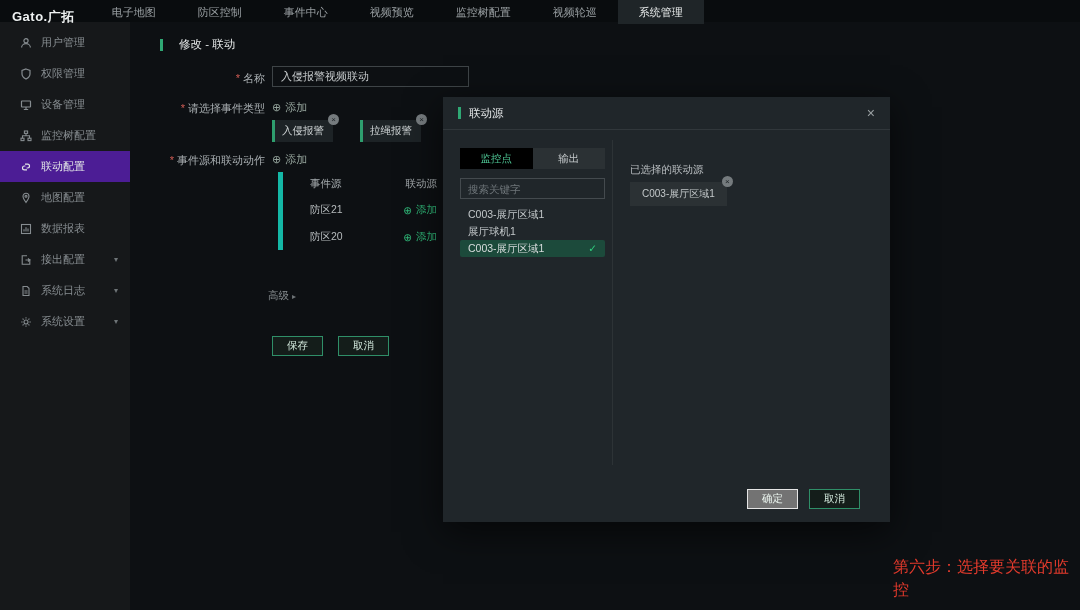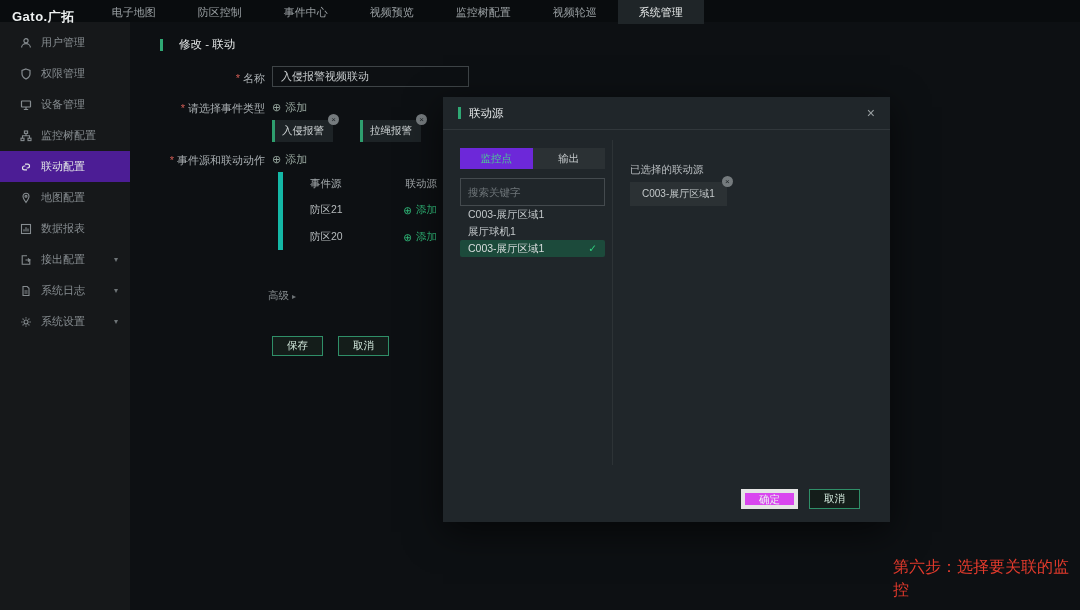--- a/index.html
+++ b/index.html
@@ -65,36 +65,36 @@
   .m-head { height:33px; display:flex; align-items:center; gap:8px;
     padding:0 15px; border-bottom:1px solid #31373b; color:#e4e7e8;
     font-size:11.5px; }
   .m-close { margin-left:auto; color:#9aa0a3; font-size:14px; cursor:pointer; }
   .m-body { position:relative; height:392px; }
   .vdiv { position:absolute; left:169px; top:10px; width:1px; height:325px;
     background:#2d3336; }
   .tabs { position:absolute; left:17px; top:18px; width:145px; display:flex; }
   .tab { flex:1; height:21px; line-height:21px; text-align:center;
     font-size:10.5px; background:#2b3134; color:#c3c8ca; cursor:pointer; }
-  .tab.active { background:#6d28d9; color:#4ec795; }
-  .m-search { position:absolute; left:17px; top:48px; width:145px; height:28px;
+  .tab.active { background:#000000; color:#4ec795; }
+  .m-search { position:absolute; left:17px; top:48px; width:145px; height:21px;
     background:transparent; border:1px solid #444a4e; color:#c7cbcd;
     font-size:10.5px; padding:8px 7px; font-family:"Liberation Sans", sans-serif; }
   .m-search::placeholder { color:#6f767a; }
   .m-list { position:absolute; left:17px; top:76px; width:145px; }
   .m-item { height:17px; line-height:17px; padding:0 8px; font-size:10.5px;
     color:#c2c7c9; cursor:pointer; display:flex; }
   .m-item.selected { background:#1c4a3b; border-radius:2px; color:#d8dcdd; }
   .m-item .chk { margin-left:auto; color:#2fd07e; }
   .sel-label { position:absolute; left:187px; top:33px; color:#b9bec1;
     font-size:10.5px; }
   .chip { position:absolute; left:187px; top:52px; background:#2b3134;
     color:#c3c8ca; font-size:10px; padding:5px 12px; }
   .m-btns { position:absolute; right:30px; bottom:13px; display:flex; gap:11px; }
-  .btn-primary { background:#d946ef; border:4px solid #e5e5e5; color:#ecf6f0;font-family:Liberation Mono, monospace; }
+  .btn-primary { background:#737373; border:1px solid #e5e5e5; color:#ecf6f0;font-family:Liberation Mono, monospace; }
   
   .note { position:absolute; left:893px; top:555px; width:182px;
     color:#e23a2c; font-size:16px; line-height:23px; }
 </style>
 </head>
 <body>
 
 <div class="topnav">
   <div class="logo">Gato.广拓</div>
   <div class="nav-item">电子地图</div>

